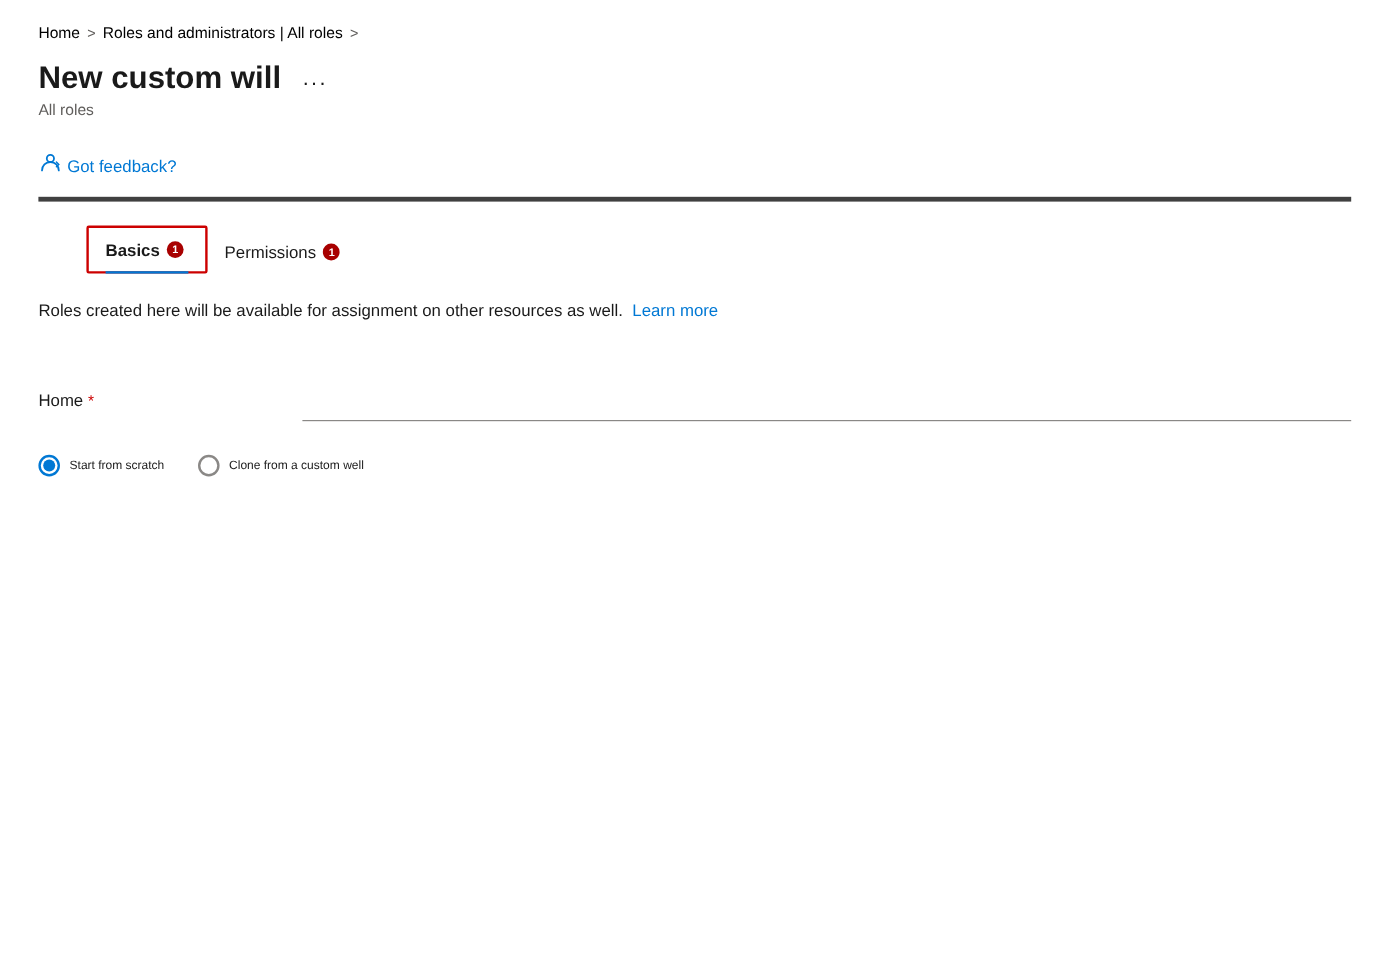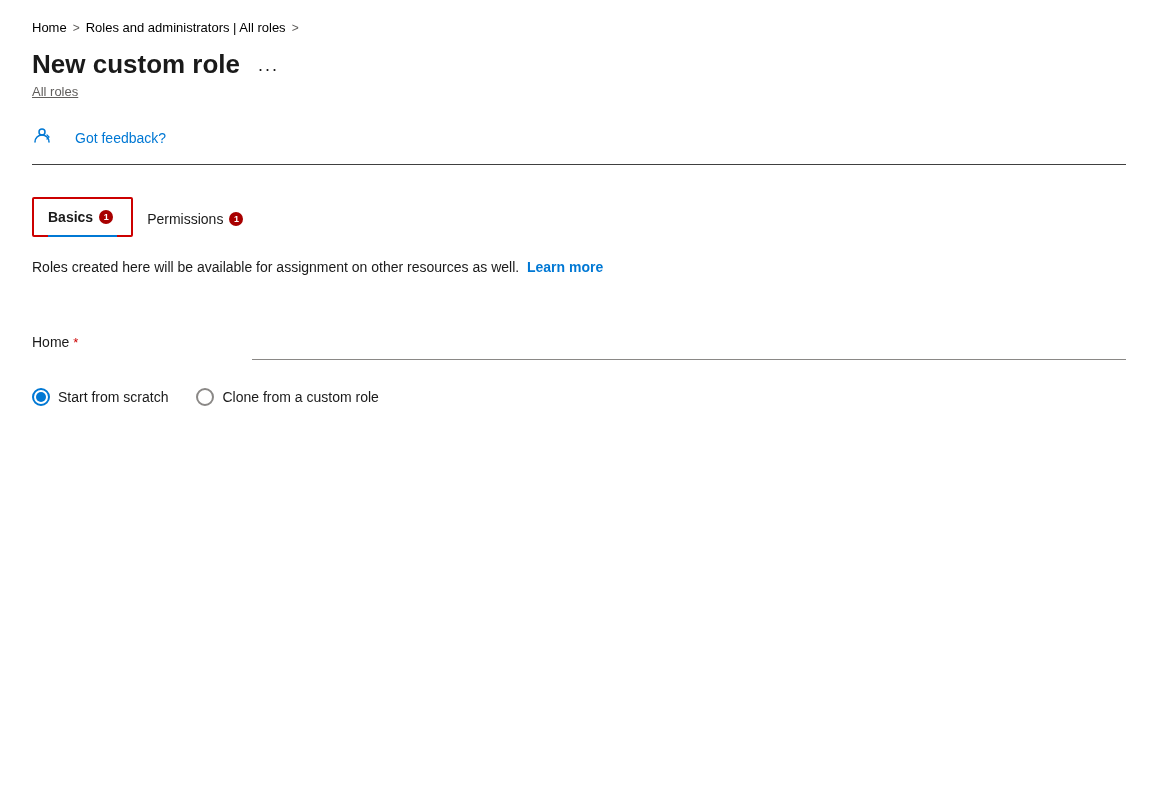--- a/index.html
+++ b/index.html
@@ -51,48 +51,48 @@
       background: none;
       border: none;
       padding: 2px 6px;
       letter-spacing: 2px;
       line-height: 1;
     }
     .page-subtitle {
       font-size: 13px;
       color: #605e5c;
       margin-bottom: 18px;
-      text-decoration: underline;
     }
     .feedback-bar {
       display: flex;
       align-items: center;
-      gap: 23px;
+      gap: 4px;
       padding: 8px 0 14px 0;
-      border-bottom: 1px solid #404040;
-      margin-bottom: 32px;
+      border-bottom: 4px solid #404040;
+      margin-bottom: 20px;
     }
     .feedback-icon {
       color: #0078d4;
       font-size: 18px;
     }
     .feedback-link {
       color: #0078d4;
       text-decoration: none;
       font-size: 14px;
       cursor: pointer;
     }
 
     
     .tabs-row {
       display: flex;
       align-items: flex-end;
       gap: 0;
       margin-bottom: 20px;
       border-bottom: none;
+      margin-left: 40px;
     }
     .tab-item {
       display: flex;
       align-items: center;
       gap: 6px;
       padding: 10px 18px 10px 14px;
       cursor: pointer;
       font-size: 14px;
       color: #1a1a1a;
       position: relative;
@@ -130,21 +130,20 @@
     .info-bar {
       font-size: 14px;
       color: #1a1a1a;
       margin-bottom: 36px;
       line-height: 1.5;
     }
     .info-bar a {
       color: #0078d4;
       text-decoration: none;
       cursor: pointer;
-      font-weight: bold;
     }
 
     
     .form-section {
       display: flex;
       flex-direction: column;
       gap: 0;
     }
     .form-row {
       display: flex;
@@ -198,21 +197,21 @@
       display: flex;
       align-items: center;
       gap: 28px;
       flex-wrap: wrap;
     }
     .radio-option {
       display: flex;
       align-items: center;
       gap: 8px;
       cursor: pointer;
-      font-size: 14px;
+      font-size: 10px;
       color: #1a1a1a;
     }
     .radio-input {
       width: 18px;
       height: 18px;
       border: 2px solid #8a8886;
       border-radius: 50%;
       display: flex;
       align-items: center;
       justify-content: center;
@@ -234,21 +233,21 @@
 <div class="page-container">
 
   <nav class="breadcrumb">
     <a>Home</a>
     <span class="breadcrumb-sep">&gt;</span>
     <a>Roles and administrators | All roles</a>
     <span class="breadcrumb-sep">&gt;</span>
   </nav>
 
   <div class="page-title-row">
-    <h1 class="page-title">New custom role</h1>
+    <h1 class="page-title">New custom will</h1>
     <button class="more-options-btn">...</button>
   </div>
   <div class="page-subtitle">All roles</div>
 
   <div class="feedback-bar">
     <span class="feedback-icon">
       <svg width="20" height="20" viewBox="0 0 20 20" fill="none" xmlns="http://www.w3.org/2000/svg">
         <circle cx="10" cy="7" r="3" stroke="#0078d4" stroke-width="1.5" fill="none"></circle>
         <path d="M3 17c0-3.866 3.134-7 7-7s7 3.134 7 7" stroke="#0078d4" stroke-width="1.5" fill="none" stroke-linecap="round"></path>
         <path d="M15 10l2 2-2 2" stroke="#0078d4" stroke-width="1.2" fill="none" stroke-linecap="round"></path>
@@ -295,21 +294,21 @@
 
           <label class="radio-option">
             <div class="radio-input selected">
               <div class="radio-inner"></div>
             </div>
             <span>Start from scratch</span>
           </label>
 
           <label class="radio-option">
             <div class="radio-input"></div>
-            <span>Clone from a custom role</span>
+            <span>Clone from a custom well</span>
           </label>
 
         </div>
       </div>
     </div>
 
   </div>
 </div>
 
 </body></html>

